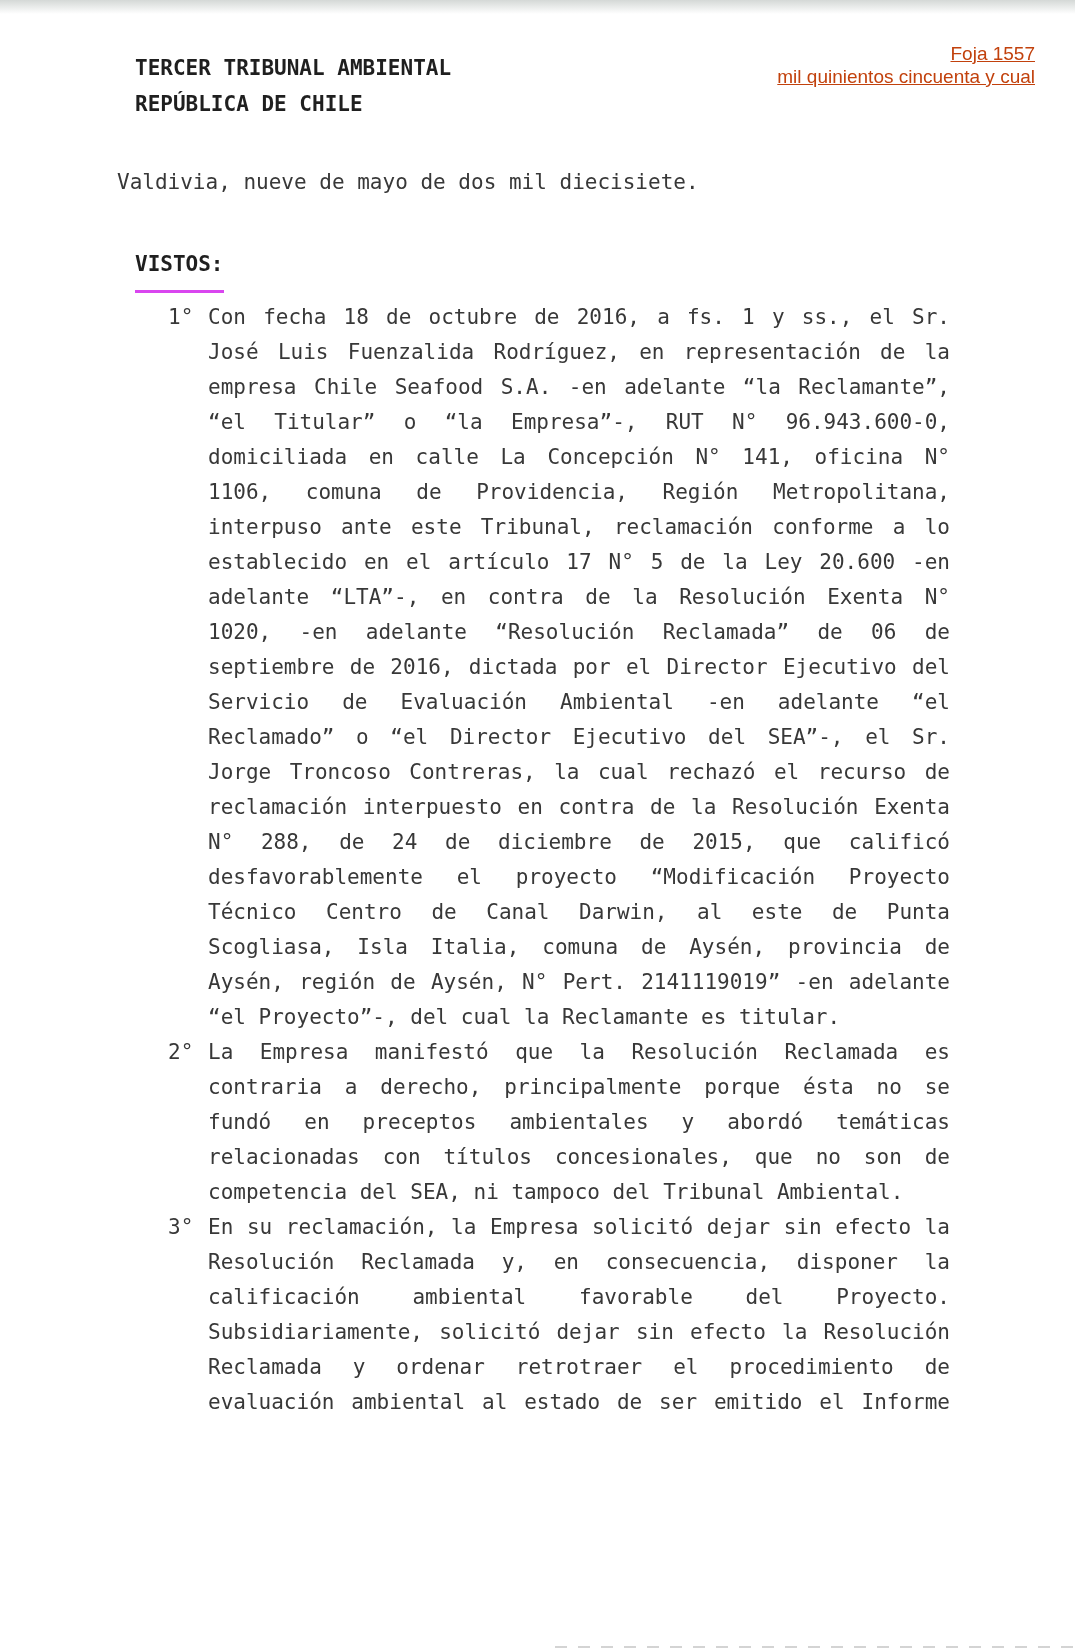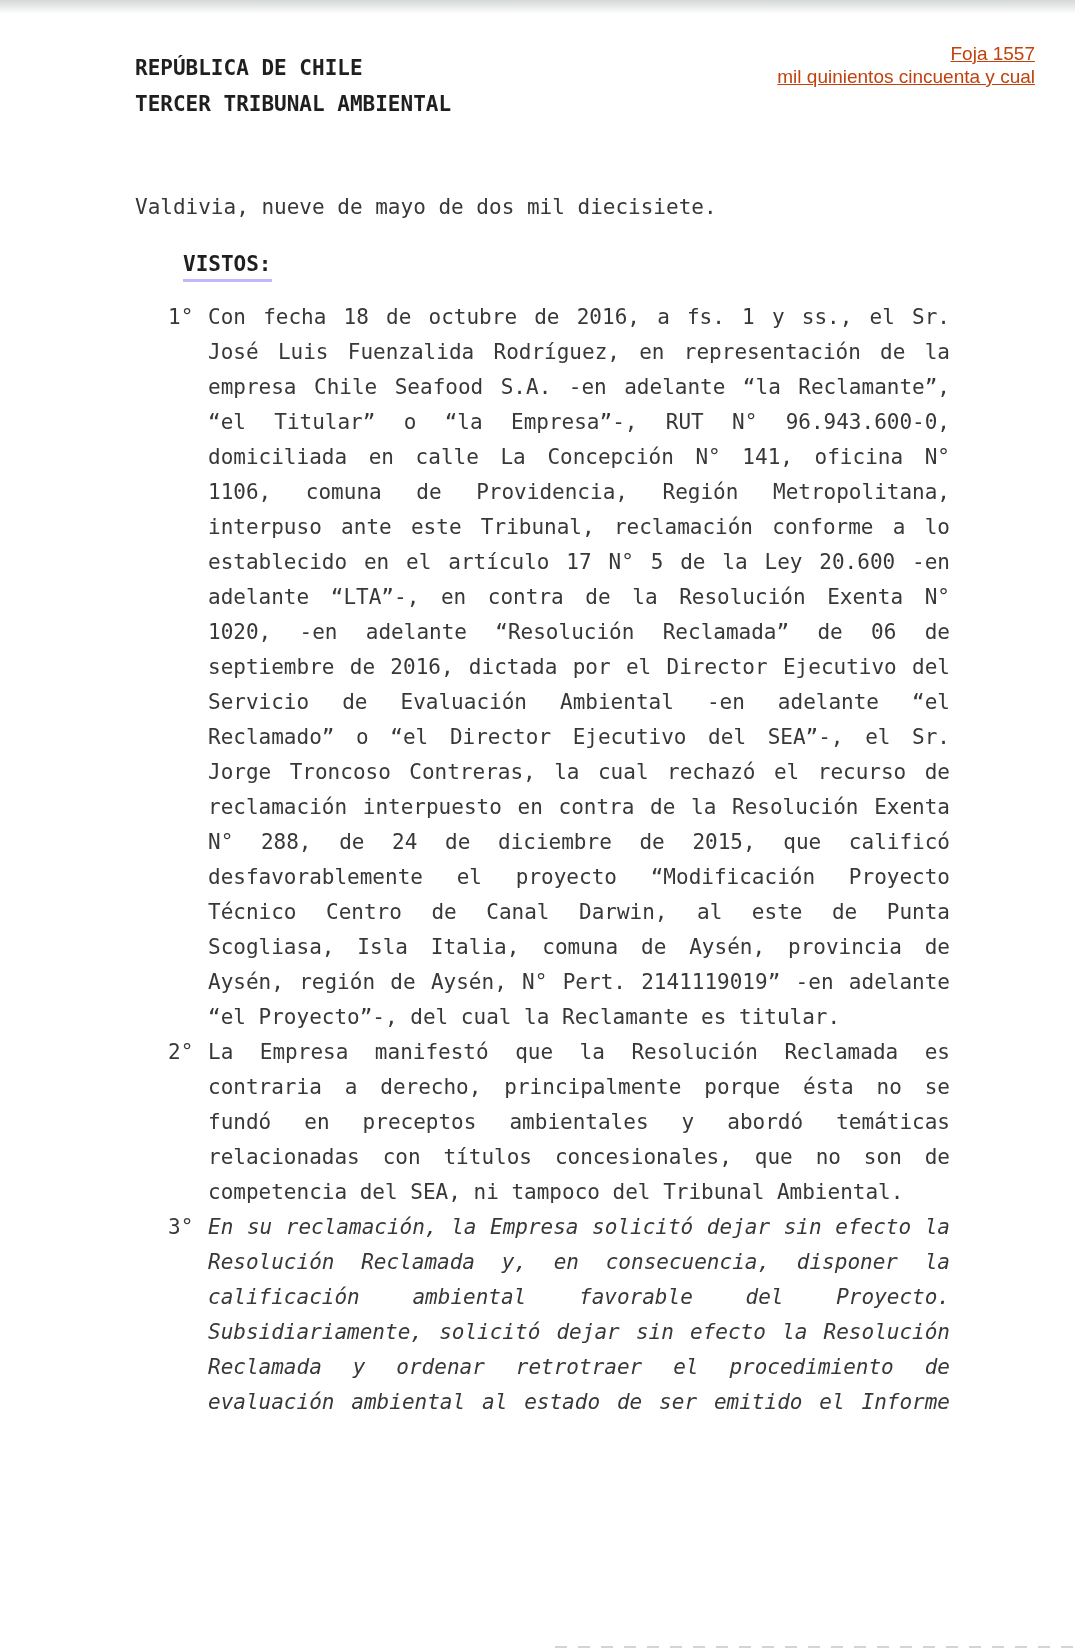--- a/index.html
+++ b/index.html
@@ -28,64 +28,62 @@
     font-size: 21px; font-weight: bold; line-height: 36px;
     color: #1f1f1f; white-space: nowrap;
   }
   .foja {
     position: absolute; top: 42px; right: 40px;
     font-family: "Liberation Sans", sans-serif;
     font-size: 19px; line-height: 23px;
     text-align: right; color: #c2410c; white-space: nowrap; text-decoration: underline;
   }
   .dateline {
-    position: absolute; top: 170px; left: 135px;
-    font-size: 21px; white-space: nowrap; margin-top: 25px;
+    position: absolute; top: 170px; left: 117px;
+    font-size: 21px; white-space: nowrap;
   }
   .section-heading {
     position: absolute; top: 252px; left: 135px;
     font-size: 21px; font-weight: bold; color: #1f1f1f;
   }
   .section-heading .underline {
-    border-bottom: 3px solid #c4b5fd;
-    padding-bottom: 3px;
-    margin-left: 48px;
+    border-bottom: 3px solid #d946ef;
+    padding-bottom: 14px;
   }
   .items {
     position: absolute; top: 300px; left: 135px; width: 815px;
   }
   .item {
     position: relative;
     padding-left: 65px;
     box-sizing: border-box;
     font-size: 21px;
     line-height: 35px;
   }
   .item .num {
     position: absolute; left: 33px; top: 0;
   }
   .item .text {
     text-align: justify;
     margin-left: 8px;
   }
   .item.justify-last .text {
     text-align-last: justify;
-    font-style: italic;
   }
 </style>
 </head>
 <body>
 
 <div class="page">
 
   <div class="scan-top"></div>
 
   <div class="header-left">
+    <div>TERCER TRIBUNAL AMBIENTAL</div>
     <div>REPÚBLICA DE CHILE</div>
-    <div>TERCER TRIBUNAL AMBIENTAL</div>
   </div>
 
   <div class="foja">
     <div>Foja 1557</div>
     <div>mil quinientos cincuenta y cual</div>
   </div>
 
   <div class="dateline">Valdivia, nueve de mayo de dos mil diecisiete.</div>
 
   <div class="section-heading">

